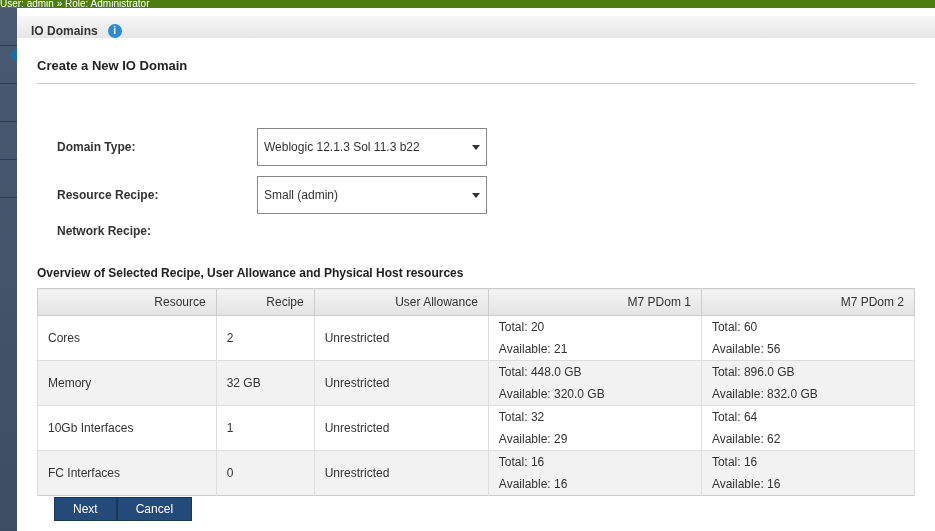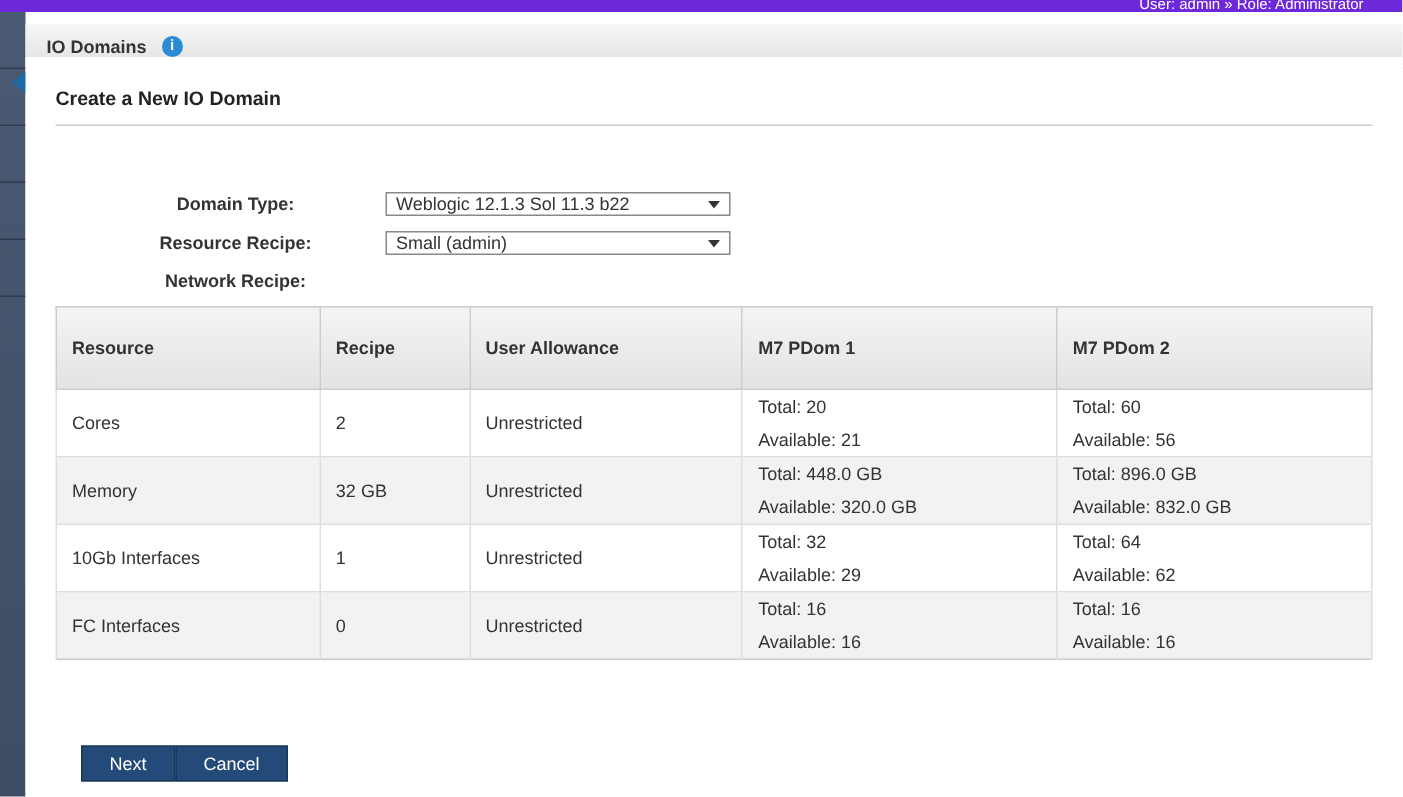--- a/index.html
+++ b/index.html
@@ -6,25 +6,25 @@
   body {
     font-family: Arial, Helvetica, sans-serif;
     font-size: 12px;
     color: #333;
     background: #fff;
     width: 935px;
     height: 531px;
     overflow: hidden;
   }
   .topbar {
-    background: #6d28d9;
+    background: #4d7c0f;
     height: 8px;
     color: #fff;
     font-size: 10px;
-    text-align: right;
+    text-align: left;
     padding-right: 26px;
     line-height: 8px;
     overflow: hidden;
   }
   .leftbar {
     position: absolute;
     left: 0;
     top: 8px;
     bottom: 0;
     width: 17px;
@@ -86,30 +86,29 @@
     color: #222;
     padding-bottom: 10px;
     border-bottom: 1px solid #ccc;
     margin-bottom: 44px;
   }
   .form-rows { padding-left: 20px; }
   .form-row {
     display: flex;
     align-items: center;
     margin-bottom: 10px;
-    text-align: center;
   }
   .form-row label {
     width: 200px;
     font-weight: bold;
     color: #333;
   }
   .select {
     width: 230px;
-    height: 16px;
+    height: 38px;
     border: 1px solid #888;
     background: #fff;
     display: flex;
     align-items: center;
     justify-content: space-between;
     padding: 0 6px;
     cursor: pointer;
   }
   .select .caret {
     width: 0; height: 0;
@@ -123,24 +122,24 @@
     margin-top: 28px;
     margin-bottom: 8px;
   }
   table.overview {
     width: 100%;
     border-collapse: collapse;
     border: 1px solid #ccc;
   }
   table.overview th {
     background: linear-gradient(to bottom, #f4f4f4, #e3e3e3);
-    text-align: left;
-    font-weight: bold;
-    color: #333;
-    padding: 20px 10px;
+    text-align: right;
+    font-weight: normal;
+    color: #333;
+    padding: 6px 10px;
     border: 1px solid #ccc;
     height: 26px;
   }
   table.overview td {
     padding: 4px 10px;
     border-left: 1px solid #ddd;
     border-right: 1px solid #ddd;
     color: #333;
     height: 20px;
     vertical-align: middle;
@@ -203,20 +202,21 @@
       <div class="select">
         <span>Small (admin)</span>
         <span class="caret"></span>
       </div>
     </div>
     <div class="form-row">
       <label>Network Recipe:</label>
     </div>
   </div>
 
+  <div class="section-title">Overview of Selected Recipe, User Allowance and Physical Host resources</div>
 
   <table class="overview">
     <thead>
       <tr>
         <th>Resource</th>
         <th>Recipe</th>
         <th>User Allowance</th>
         <th>M7 PDom 1</th>
         <th>M7 PDom 2</th>
       </tr>

